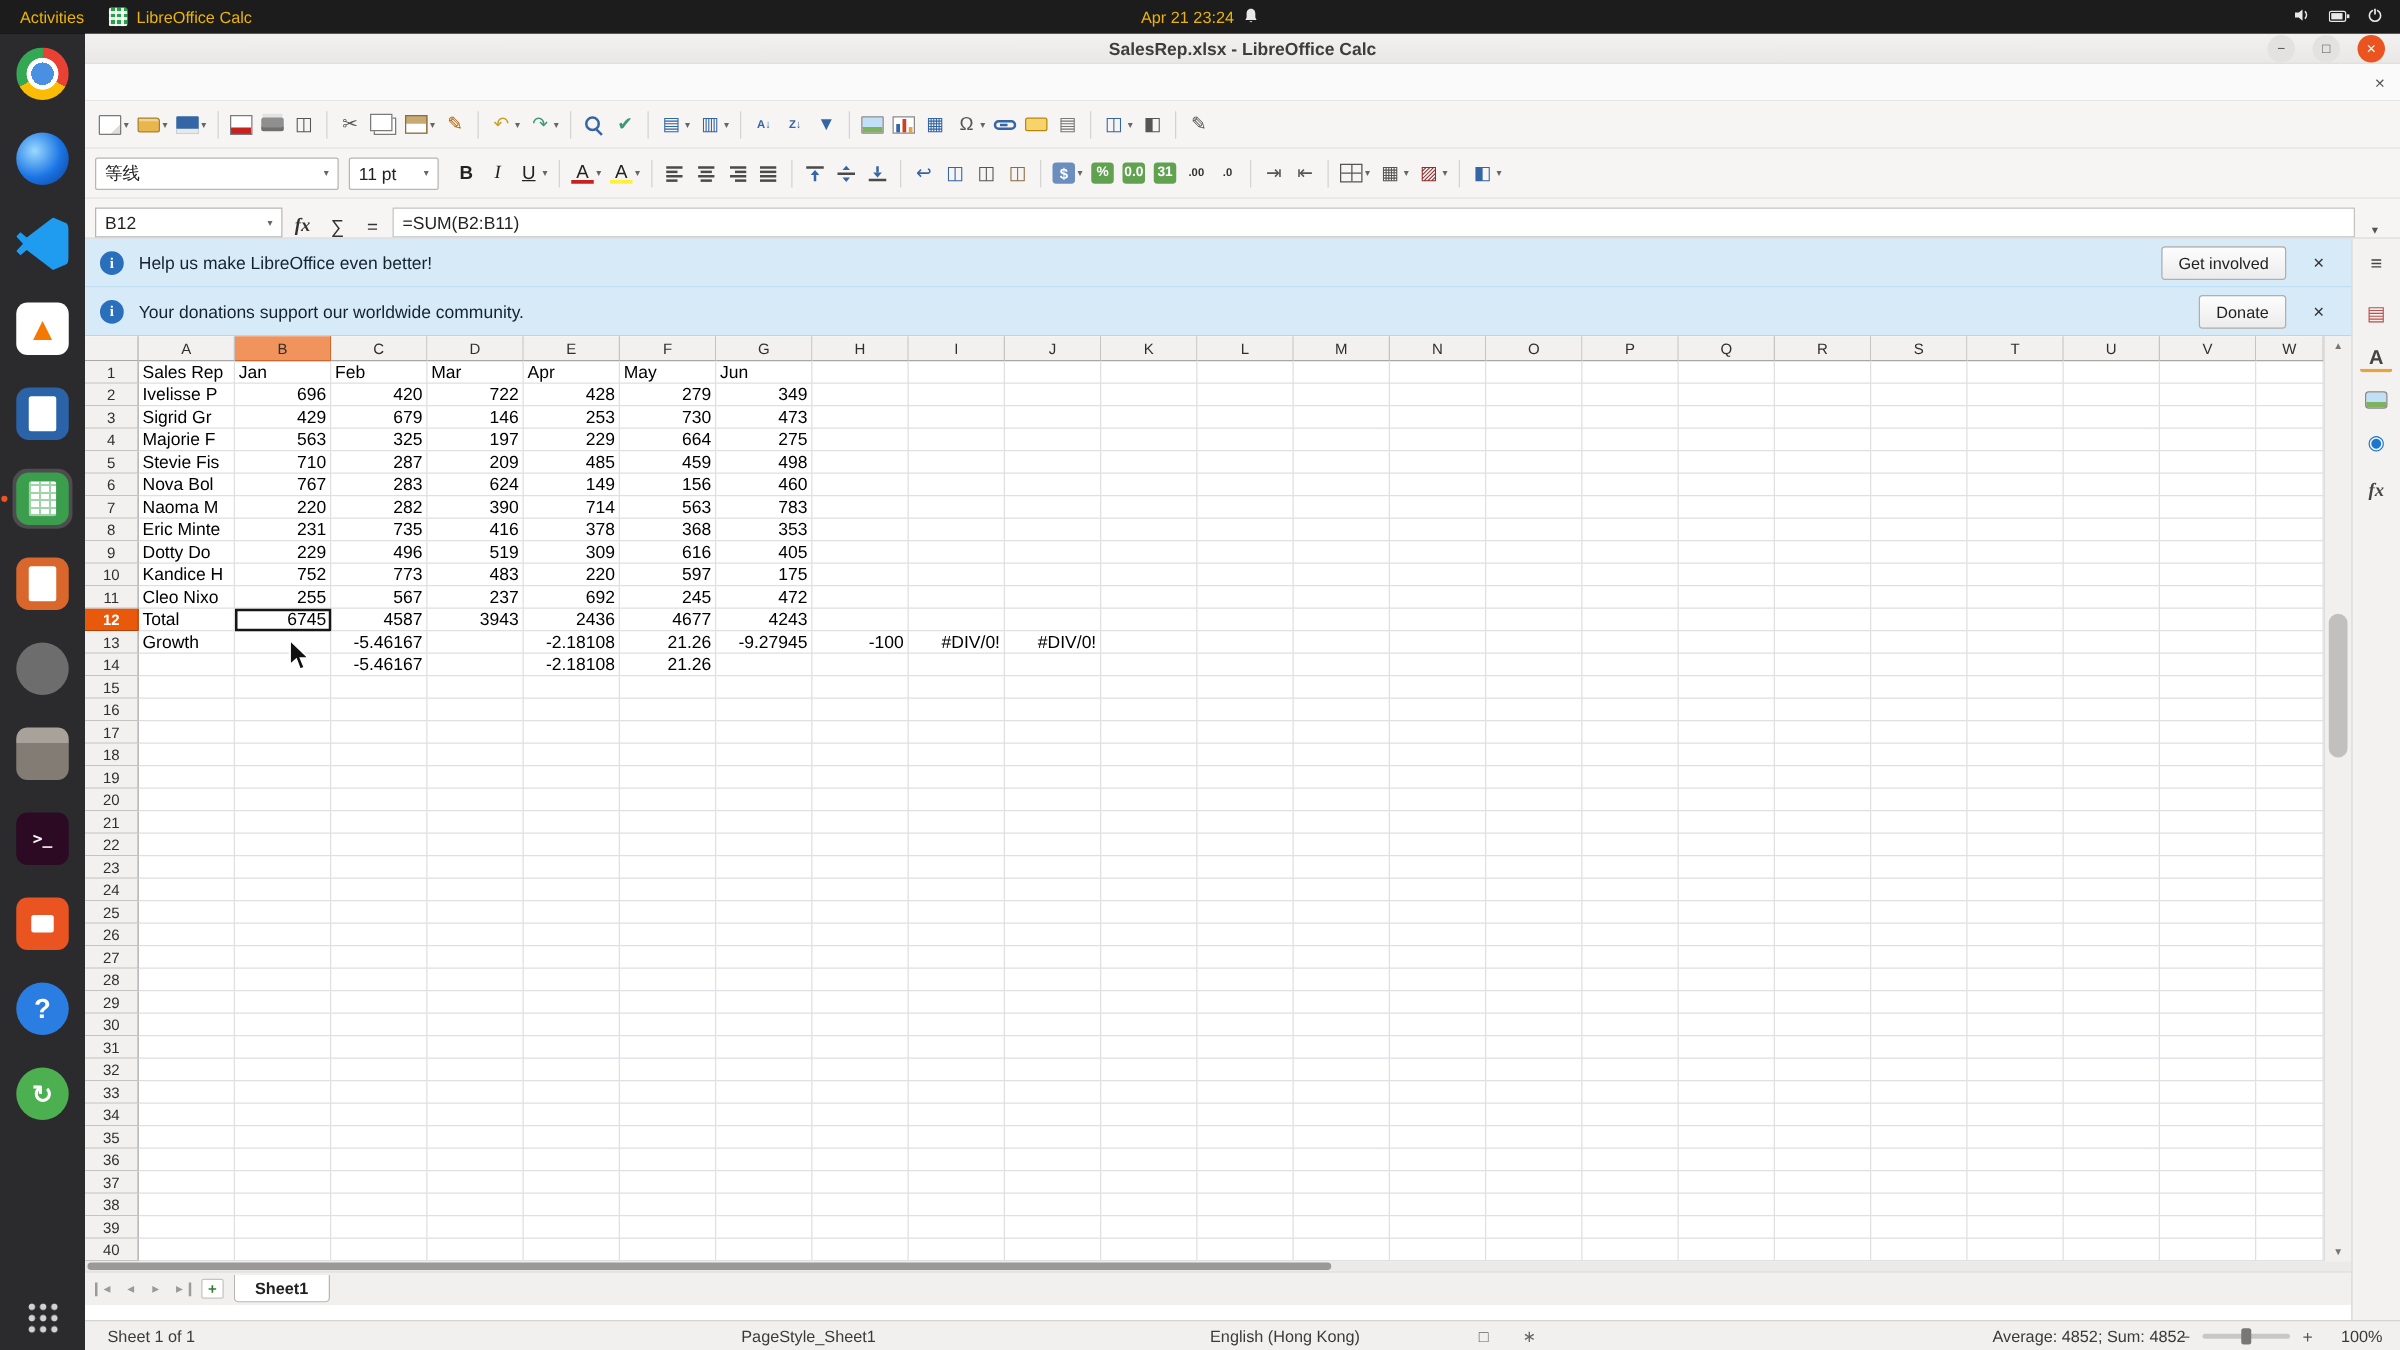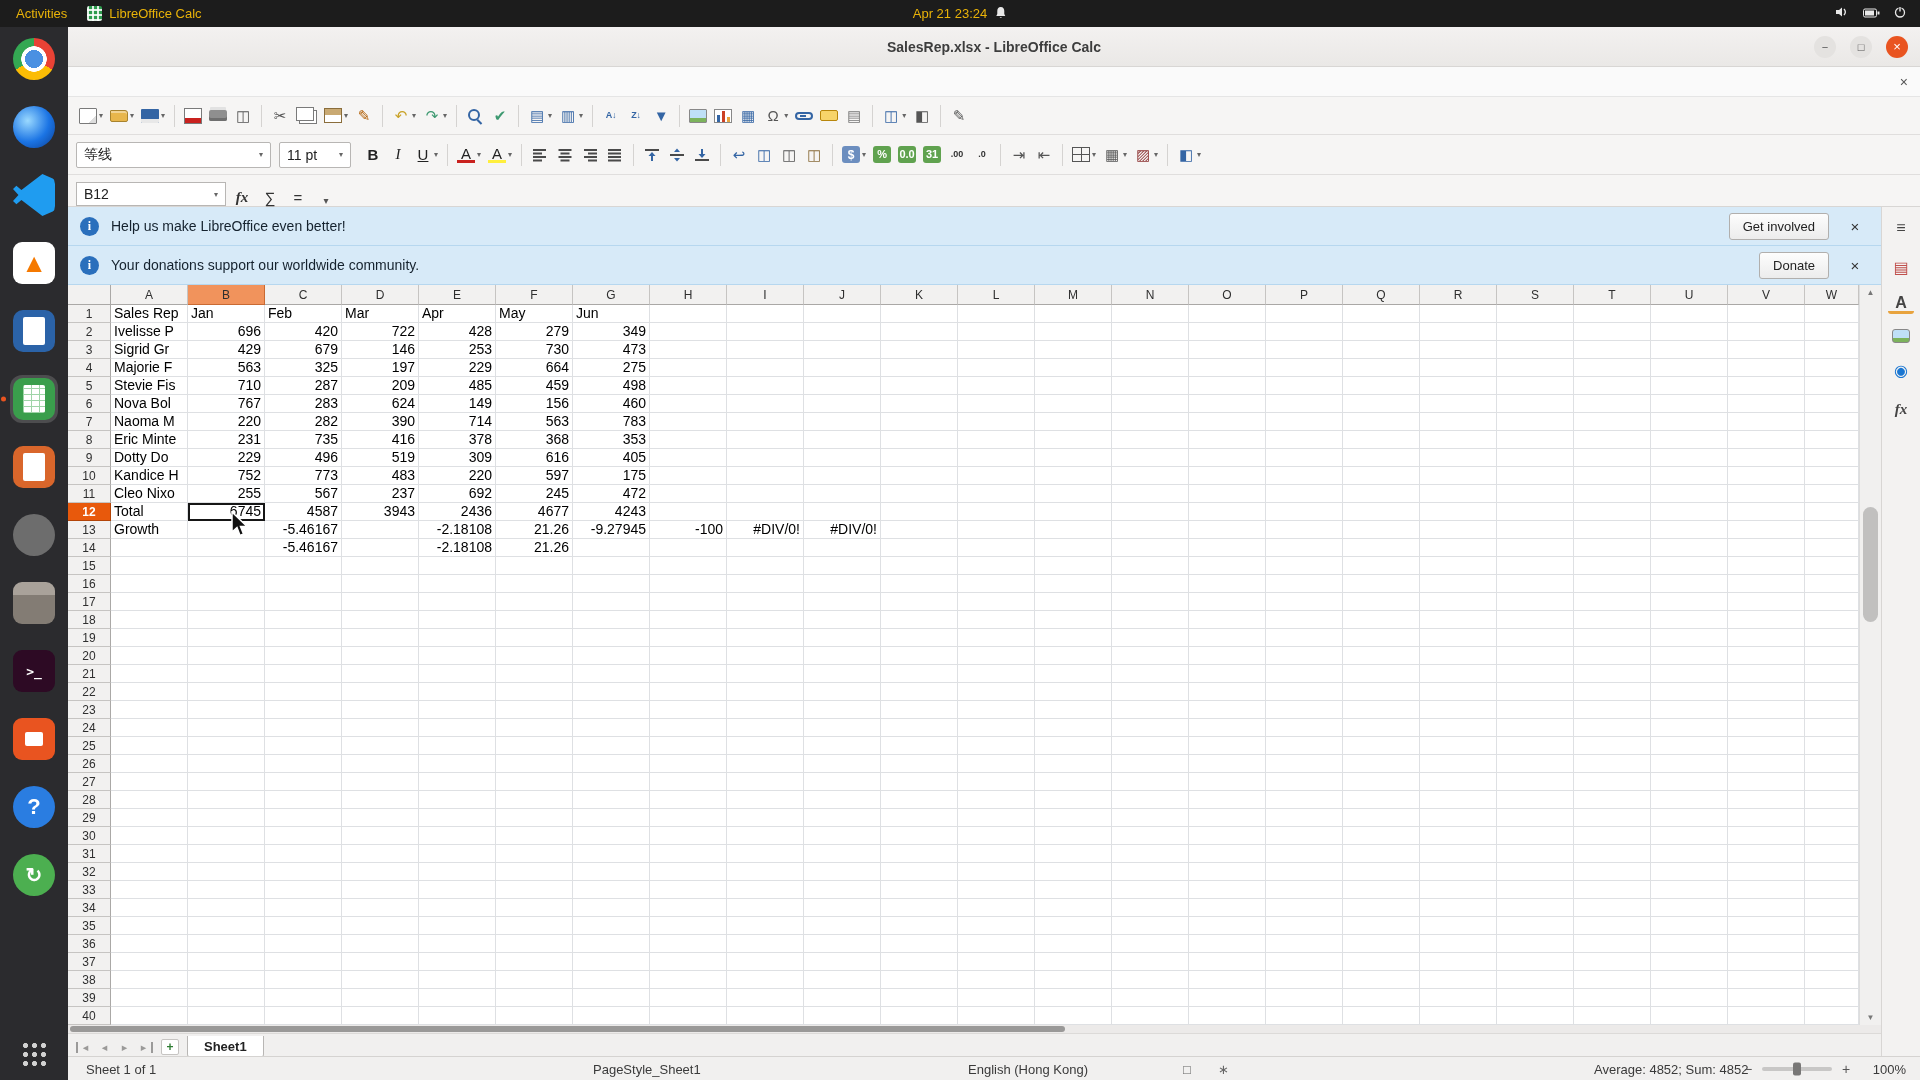--- a/index.html
+++ b/index.html
@@ -39,21 +39,21 @@
   .di-software{background:#e95420;border-radius:9px}
   .di-software::after{content:"";width:18px;height:14px;background:#fff;border-radius:2px}
   .di-help{background:#2a7de1;border-radius:50%}
   .di-help::after{content:"?";font-size:22px}
   .di-green{background:#4caf50;border-radius:50%}
   .di-green::after{content:"↻";font-size:20px}
   .show-apps{margin-top:auto;margin-bottom:12px;width:27px;height:27px;background:radial-gradient(circle,#d2d2d2 2.2px,transparent 2.9px) 0 0/9px 9px}
 
   
   .window{flex:1;display:flex;flex-direction:column;background:#fff;min-width:0}
-  .titlebar{height:40px;background:linear-gradient(#f3f1f0,#eae8e6);border-bottom:1px solid #d8d6d4;display:flex;align-items:center;justify-content:center;position:relative;flex:none}
+  .titlebar{height:24px;background:linear-gradient(#f3f1f0,#eae8e6);border-bottom:1px solid #d8d6d4;display:flex;align-items:center;justify-content:center;position:relative;flex:none}
   .title{font-weight:bold;font-size:14px;color:#3d3d3d}
   .winbtns{position:absolute;right:12px;top:0;height:100%;display:flex;gap:14px;align-items:center}
   .wbtn{width:22px;height:22px;border-radius:50%;display:flex;align-items:center;justify-content:center;font-size:11px;color:#555;background:#e4e2e0}
   .wbtn.close{background:#e95420;color:#fff;font-size:13px}
   .menubar{height:30px;display:flex;align-items:center;background:#fafafa;border-bottom:1px solid #e5e5e5;padding-left:8px;font-size:14px;color:#333;flex:none}
   .menu-item{padding:4px 9px;border-radius:3px}
   .doc-close{margin-left:auto;margin-right:12px;color:#555;font-size:14px}
 
   
   .toolbar{height:38px;display:flex;align-items:center;background:#f6f5f4;border-bottom:1px solid #e0dedd;padding:0 8px;gap:1px;flex:none}
@@ -517,20 +517,23 @@
     </div>
 
     <div class="formulabar">
       <span class="namebox">
         <span>B12</span>
         <span class="dd">▾</span>
       </span>
       <span class="fb-btn fb-fx">fx</span>
       <span class="fb-btn">∑</span>
       <span class="fb-btn">=</span>
+      <span class="fb-input">
+        <span>=SUM(B2:B11)</span>
+      </span>
       <span class="fb-expand">▾</span>
     </div>
 
     <div class="body-row">
       <div class="main-col">
         <div class="infobar">
           <span class="ib-icon">i</span>
           <span>Help us make LibreOffice even better!</span>
           <span class="ib-btn">Get involved</span>
           <span class="ib-close">×</span>

